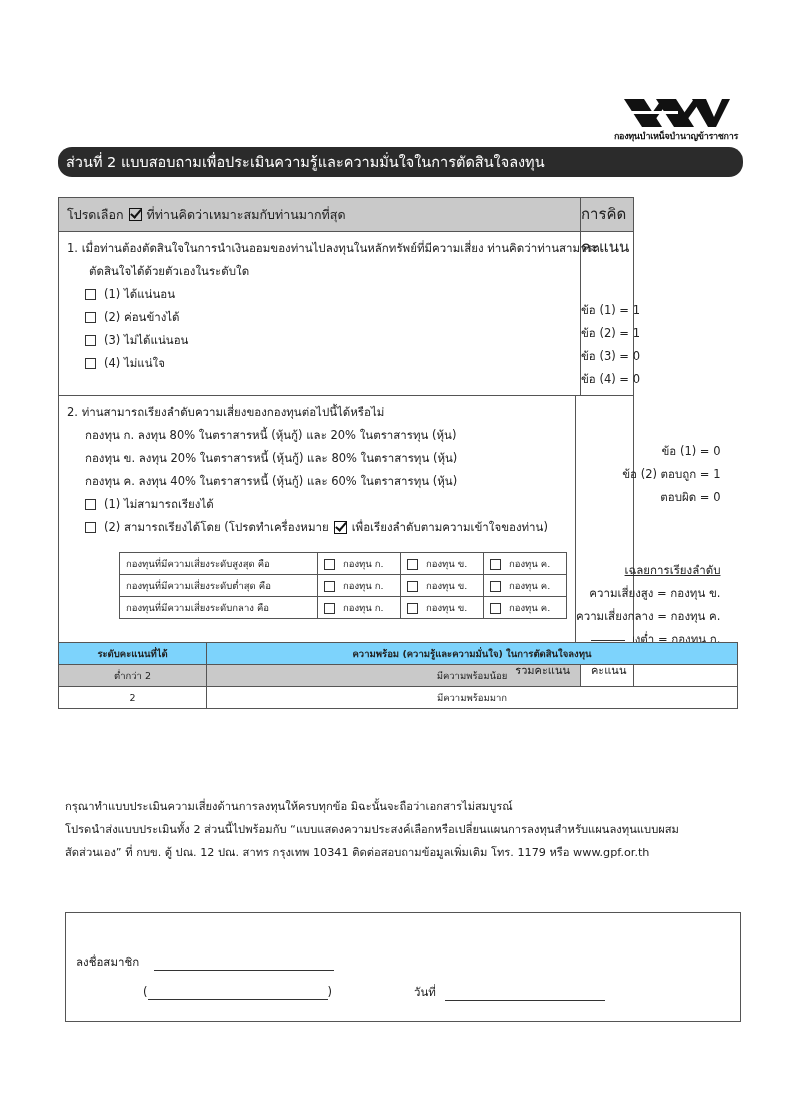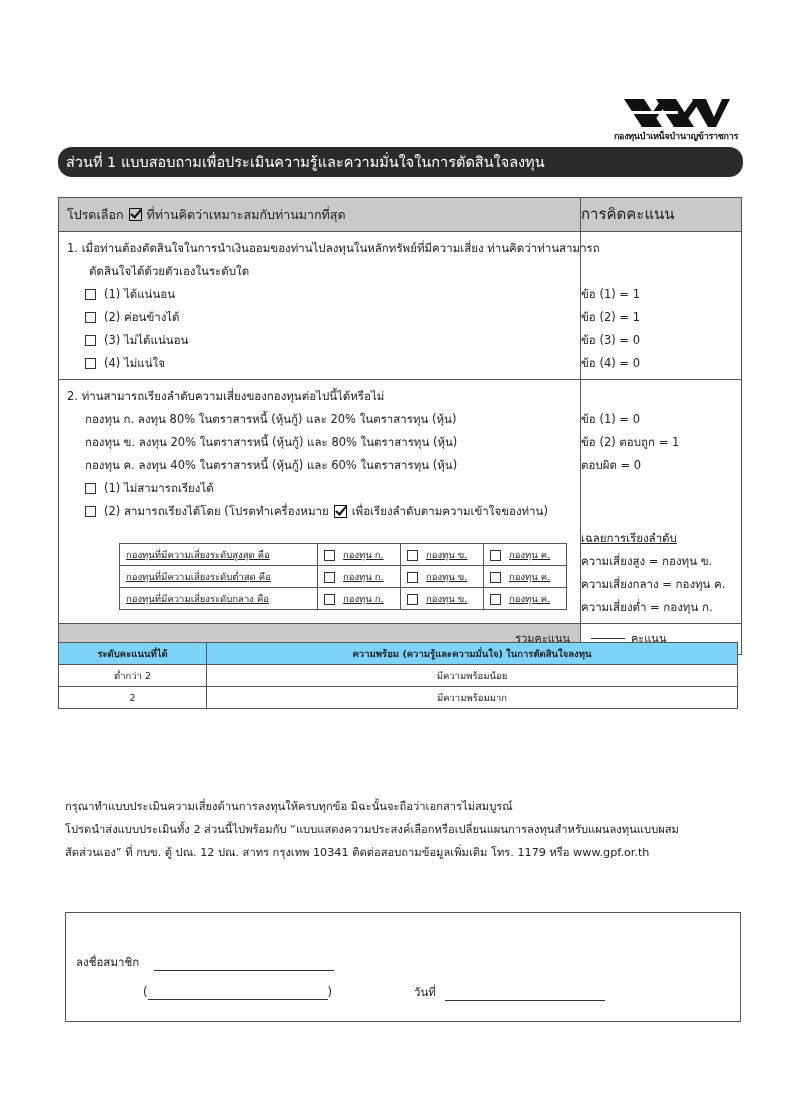--- a/index.html
+++ b/index.html
@@ -9,37 +9,37 @@
   }
   .abs { position: absolute; }
   .logo { left: 600px; top: 97px; width: 140px; height: 48px; }
   .logo-mark { position: absolute; right: 8px; top: 0; width: 110px; height: 32px; }
   .logo-text { position: absolute; right: 2px; top: 32px; font-size: 9px; font-weight: bold; color: #111; white-space: nowrap; letter-spacing: -0.3px; }
   .section-bar {
     left: 58px; top: 147px; width: 685px; height: 30px; background: #2b2b2b;
     border-radius: 14px; color: #fff; font-size: 14.5px; line-height: 30px;
     padding-left: 8px; box-sizing: border-box; white-space: nowrap;
   }
-  .main-table { left: 58px; top: 197px; width: 684px; border: 1.3px solid #555; box-sizing: border-box; }
+  .main-table { left: 58px; top: 197px; width: 576px; border: 1.3px solid #555; box-sizing: border-box; }
   .row { display: flex; border-bottom: 1.3px solid #555; }
   .row:last-child { border-bottom: none; }
   .col-left { width: 522px; border-right: 1.3px solid #555; box-sizing: border-box; }
   .col-right { flex: 1; box-sizing: border-box; }
   .hdr { background: #c9c9c9; height: 33px; }
   .hdr .col-left { font-size: 12.5px; line-height: 33px; padding-left: 8px; display: flex; align-items: center; }
   .hdr .col-right { text-align: left; font-size: 15px; line-height: 33px; }
   .cb { display: inline-block; width: 11px; height: 11px; border: 1.3px solid #333; box-sizing: border-box; vertical-align: middle; margin-right: 8px; background: #fff; }
   .cb-checked { display: inline-block; width: 13px; height: 13px; border: 1.6px solid #111; box-sizing: border-box; position: relative; margin: 0 5px; vertical-align: middle; }
   .cb-checked::after { content: ""; position: absolute; left: 3px; top: -2px; width: 4px; height: 9px; border-right: 2px solid #111; border-bottom: 2px solid #111; transform: rotate(40deg); }
   .line { font-size: 11.5px; height: 23px; line-height: 23px; white-space: nowrap; }
   .indent { padding-left: 18px; }
   .q-cell { padding: 5px 8px 4px 8px; }
-  .score-cell { padding: 5px 10px 4px 0; }
+  .score-cell { padding: 21px 10px 4px 0; text-align: right; }
   .underline { text-decoration: underline; margin-top: 27px; }
-  .rank-table { margin-left: 52px; margin-top: 20px; border: 1.1px solid #555; width: 448px; border-collapse: collapse; text-decoration: underline; }
+  .rank-table { margin-left: 52px; margin-top: 13px; border: 1.1px solid #555; width: 448px; border-collapse: collapse; }
   .rank-table td { border: 1.1px solid #555; font-size: 9.5px; height: 21px; padding: 0 6px; white-space: nowrap; }
   .rank-table td.opt { width: 70px; }
   .total-row { background: #c9c9c9; height: 30px; align-items: flex-end; }
   .total-row .col-left { text-align: right; font-size: 11px; line-height: 30px; padding-right: 10px; }
   .total-row .col-right { background: #fff; font-size: 11px; line-height: 30px; padding-left: 10px; }
   .blank { display: inline-block; width: 34px; border-bottom: 1px solid #333; height: 14px; vertical-align: top; margin-right: 6px; }
   .level-table { left: 58px; top: 642px; width: 680px; border-collapse: collapse; border: 1.3px solid #555; }
   .level-table td, .level-table th { border: 1.1px solid #555; font-size: 9.5px; height: 19px; text-align: center; font-weight: normal; }
   .level-table th { background: #7dd3fc; font-weight: bold; }
   .level-table .c1 { width: 145px; }
@@ -57,21 +57,21 @@
     <path d="M2 2 L22 2 L40 30 L20 30 Z" fill="#111"></path>
     <path d="M40 2 L20 30 L28 30 L48 2 Z" fill="#111"></path>
     <path d="M34 2 L54 2 L72 30 L52 30 Z" fill="#111"></path>
     <path d="M72 2 L52 30 L60 30 L80 2 Z" fill="#111"></path>
     <path d="M70 2 L84 2 L92 20 L100 2 L108 2 L94 30 L86 30 Z" fill="#111"></path>
     <rect x="0" y="14" width="56" height="3" fill="#fff"></rect>
   </svg>
   <div class="logo-text">กองทุนบำเหน็จบำนาญข้าราชการ</div>
 </div>
 
-<div class="abs section-bar">ส่วนที่ 1 แบบสอบถามเพื่อประเมินความรู้และความมั่นใจในการตัดสินใจลงทุน</div>
+<div class="abs section-bar">ส่วนที่ 2 แบบสอบถามเพื่อประเมินความรู้และความมั่นใจในการตัดสินใจลงทุน</div>
 
 <div class="abs main-table">
   <div class="row hdr">
     <div class="col-left">
       <span>โปรดเลือก</span>
       <span class="cb-checked"></span>
       <span>ที่ท่านคิดว่าเหมาะสมกับท่านมากที่สุด</span>
     </div>
     <div class="col-right">การคิดคะแนน</div>
   </div>

